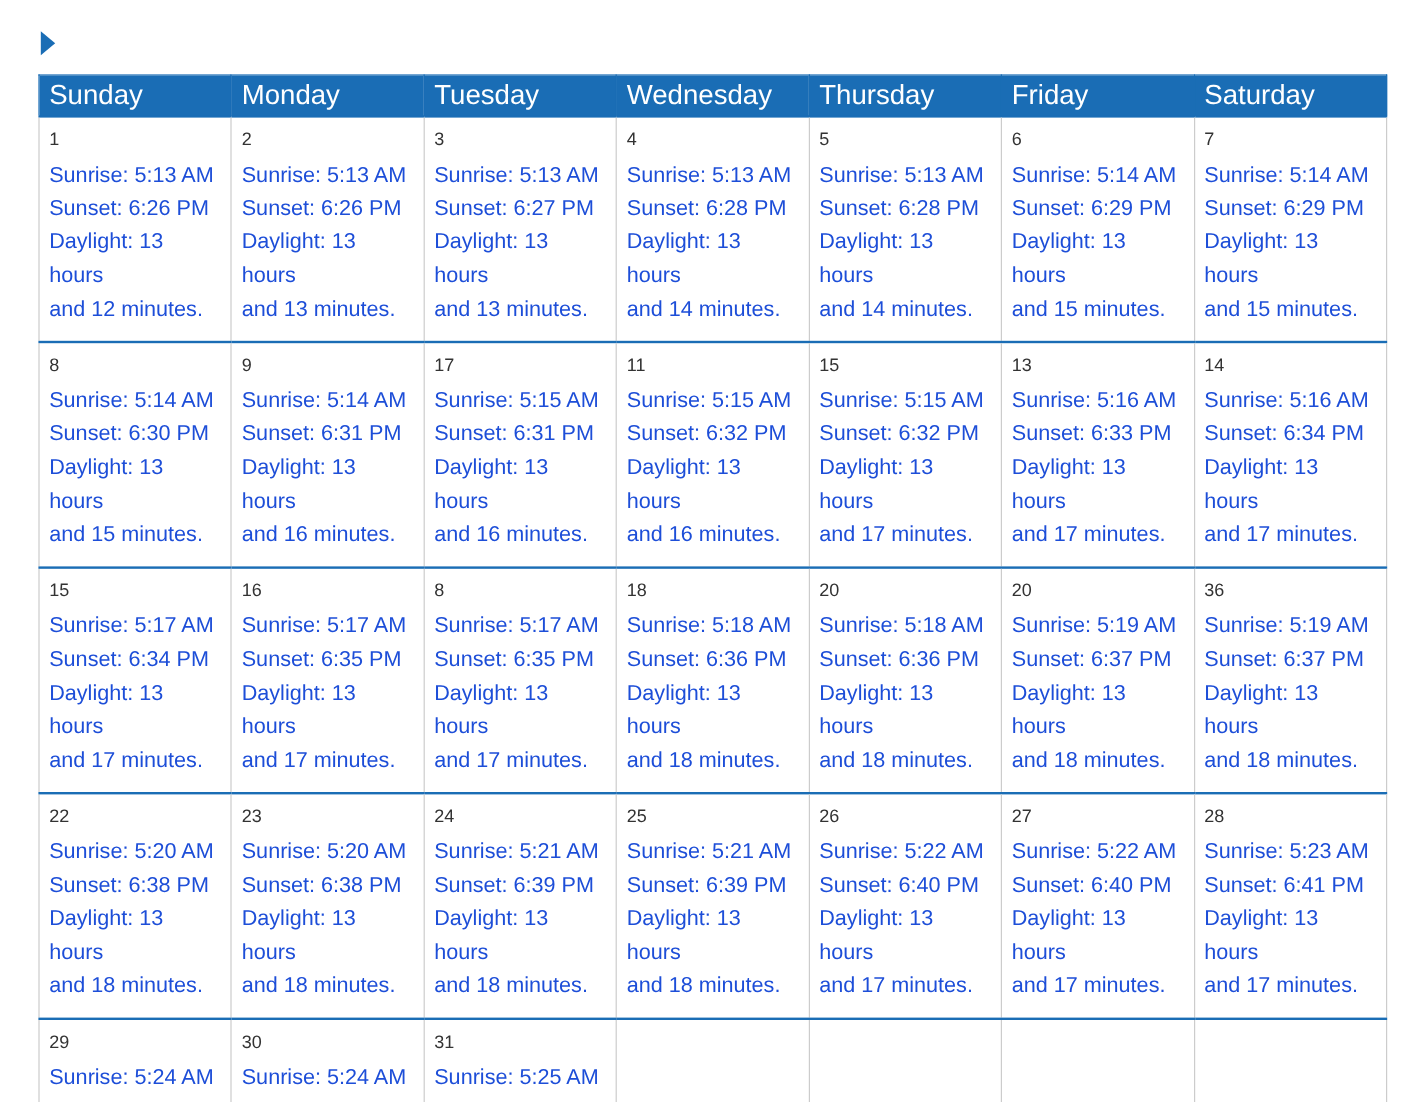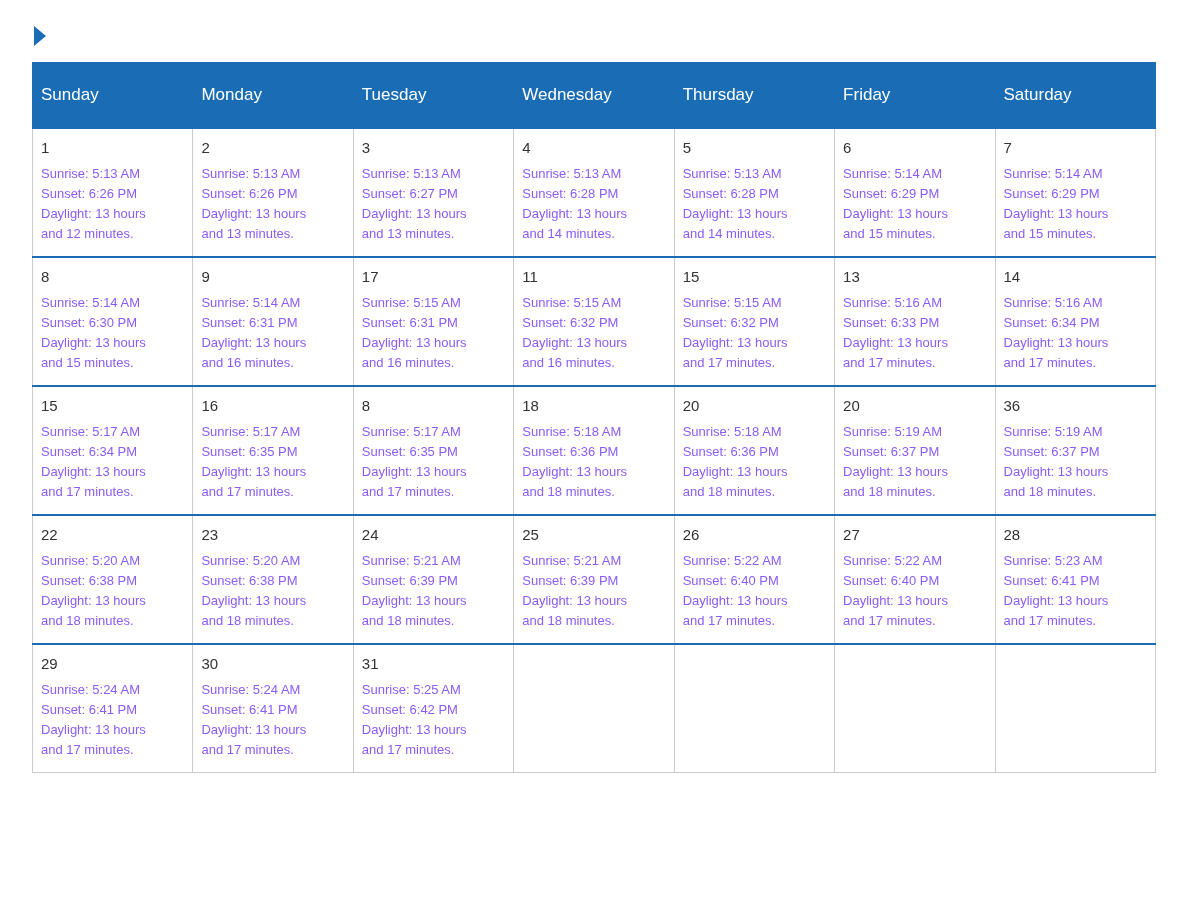--- a/index.html
+++ b/index.html
@@ -32,22 +32,22 @@
       margin-top: 4px;
     }
     .calendar {
       width: 100%;
       border-collapse: collapse;
       border: 1px solid #aaa;
     }
     .calendar th {
       background-color: #1a6db5;
       color: #fff;
-      padding: 22px 8px;
-      font-size: 17px;
+      padding: 3px 8px;
+      font-size: 23px;
       font-weight: normal;
       text-align: left;
       border: 1px solid #1a6db5;
     }
     .calendar td {
       vertical-align: top;
       padding: 8px 8px 12px 8px;
       border: 1px solid #ccc;
       border-top: 2px solid #1a6db5;
       width: 14.28%;
@@ -61,22 +61,22 @@
       border-top: 2px solid #1a6db5;
     }
     .day-number {
       font-size: 15px;
       font-weight: normal;
       color: #333;
       display: block;
       margin-bottom: 4px;
     }
     .day-info {
-      font-size: 13px;
-      color: #8b5cf6;
+      font-size: 18px;
+      color: #1d4ed8;
       line-height: 1.55;
     }
     
     .logo-row {
       display: flex;
       align-items: center;
       gap: 0;
     }
     .logo-general {
       font-size: 30px;

